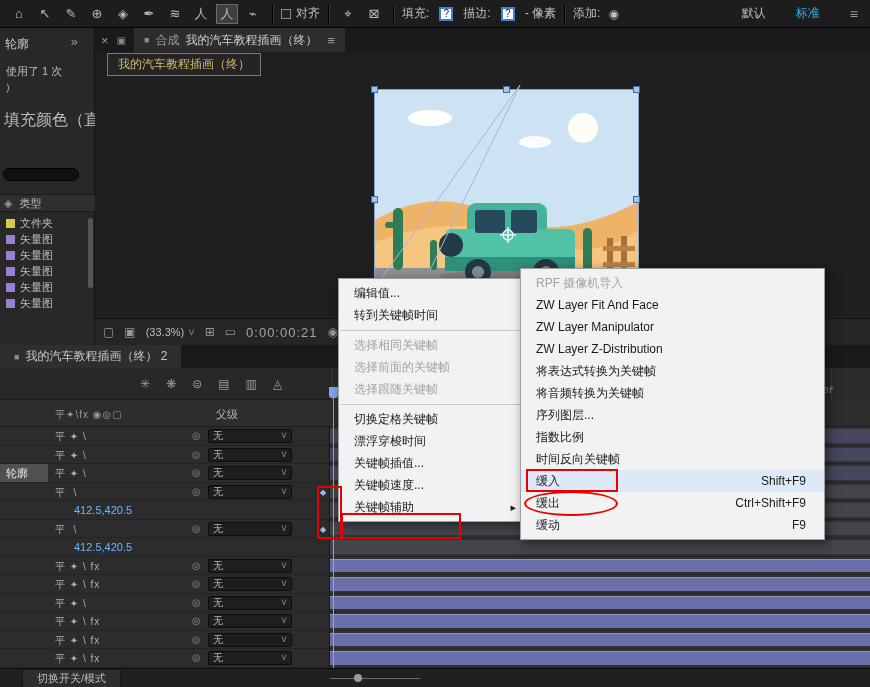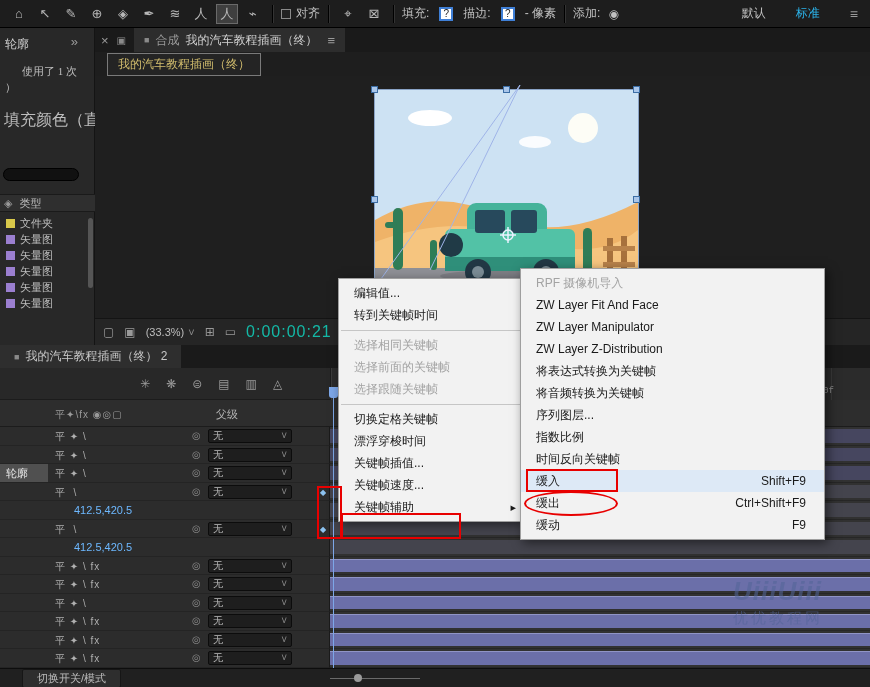--- a/index.html
+++ b/index.html
@@ -19,21 +19,21 @@
   .swatch{width:14px;height:14px;border:2px solid #3f7fd6;background:#fff;color:#222;font-size:10px;line-height:10px;text-align:center;display:inline-block;margin:0 2px;}
   .spacer{flex:1;}
   .ws{color:#c0c0c0;margin-right:22px;}
   .ws.cyan{color:#2bb3ea;}
   .tb-menu{color:#9a9a9a;font-size:14px;margin-right:4px;}
 
   
   .project-panel{position:absolute;left:0;top:28px;width:95px;height:317px;background:#282828;border-right:1px solid #141414;color:#bdbdbd;}
   .pp-title{position:absolute;left:5px;top:8px;font-size:12px;color:#d0d0d0;}
   .pp-expand{position:absolute;right:16px;top:6px;color:#9a9a9a;font-size:13px;}
-  .pp-usage{position:absolute;left:22px;top:36px;font-family:Liberation Serif, serif;}
+  .pp-usage{position:absolute;left:6px;top:36px;}
   .pp-usage2{position:absolute;left:5px;top:52px;}
   .pp-fill{position:absolute;left:4px;top:82px;font-size:16px;white-space:nowrap;}
   .pp-search{position:absolute;left:3px;top:140px;width:76px;height:13px;background:#111;border:1px solid #000;border-radius:7px;}
   .pp-typehdr{position:absolute;left:0;top:166px;width:95px;height:18px;background:#2f2f2f;border-top:1px solid #1a1a1a;border-bottom:1px solid #1a1a1a;line-height:16px;padding-left:4px;}
   .pp-typehdr .tag{color:#9a9a9a;margin-right:4px;}
   .pp-list{position:absolute;left:0;top:187px;width:95px;}
   .pp-item{height:16px;display:flex;align-items:center;padding-left:6px;gap:5px;}
   .pp-swatch{width:9px;height:9px;flex:0 0 9px;}
   .pp-label{white-space:nowrap;overflow:hidden;}
   .pp-scroll{position:absolute;right:1px;top:190px;width:5px;height:70px;background:#555;border-radius:3px;}
@@ -50,21 +50,21 @@
   .vt-menu{color:#9a9a9a;font-size:13px;margin-left:4px;}
   .comp-name-row{height:24px;background:#1e1e1e;display:flex;align-items:center;padding-left:12px;}
   .comp-name-btn{border:1px solid #7a7a7a;color:#d2bd6d;font-size:12px;padding:2px 10px;background:#242424;white-space:nowrap;}
   .canvas{position:relative;height:242px;background:#1f1f1f;overflow:hidden;}
   .motion-path{position:absolute;left:0;top:0;z-index:2;pointer-events:none;}
   .comp{position:absolute;left:280px;top:14px;width:263px;height:220px;box-shadow:0 0 0 1px #8aa3c6;background:#cde2f3;}
   .handle{position:absolute;width:7px;height:7px;background:#a9c6ea;border:1px solid #3c6ea5;z-index:3;}
   .viewer-controls{height:27px;background:#252525;border-top:1px solid #141414;display:flex;align-items:center;gap:10px;padding-left:8px;font-size:11px;color:#9a9a9a;}
   .vc-icon{font-size:12px;}
   .zoom-dd{display:flex;align-items:center;gap:4px;color:#bdbdbd;}
-  .timecode{color:#14b8a6;font-size:16px;letter-spacing:1px;}
+  .timecode{color:#a3a3a3;font-size:13px;letter-spacing:1px;}
 
   
   .timeline{position:absolute;left:0;top:345px;width:870px;height:342px;background:#262626;}
   .tl-tabrow{height:23px;background:#1a1a1a;display:flex;}
   .tl-tab{background:#2e2e2e;display:flex;align-items:center;gap:6px;padding:0 14px;font-size:12px;color:#c8c8c8;}
   .tl-toolbar{position:absolute;left:0;top:23px;width:100%;height:32px;background:#282828;border-bottom:1px solid #1c1c1c;}
   .tl-icons{position:absolute;left:140px;top:9px;display:flex;gap:16px;color:#9a9a9a;font-size:12px;}
   .tl-ruler{position:absolute;left:330px;top:0;right:0;height:32px;border-left:1px solid #1c1c1c;
     background:repeating-linear-gradient(90deg,#3a3a3a 0 1px,transparent 1px 50px),#2b2b2b;}
   .ruler-start{position:absolute;left:3px;bottom:4px;font-size:9px;color:#8e8e8e;}
@@ -553,24 +553,20 @@
         </div>
       </div>
     <div class="tl-bottom">
       <span class="toggle-btn">切换开关/模式</span>
       <span class="zoom-slider">
         <span class="zs-thumb"></span>
       </span>
     </div>
   </div>
 
-  <div class="watermark">
-    <div class="wm-logo">UiiiUiii</div>
-    <div class="wm-name">优优教程网</div>
-  </div>
 
   <div class="menu context-menu">
 
 
       <div class="menu-item">
         <span class="mi-label">编辑值...</span>
         <span class="mi-shortcut"></span>
         <span class="mi-arrow"></span>
       </div>
 

